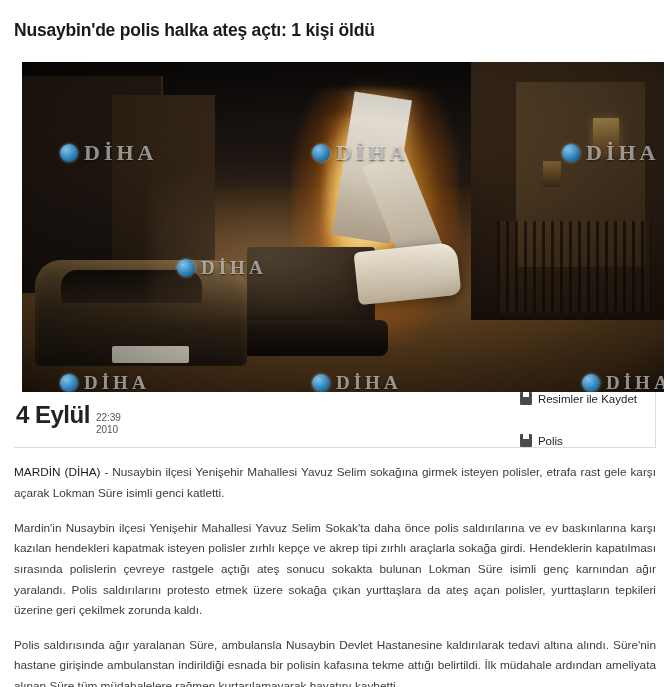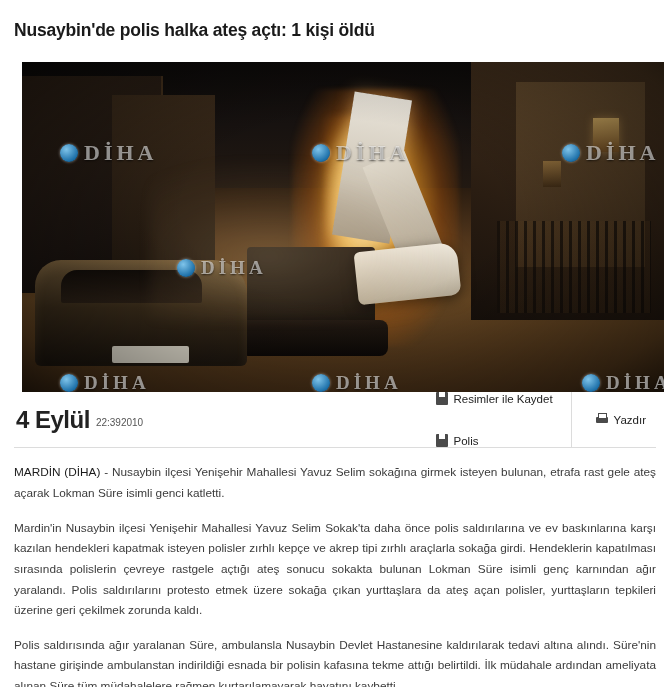--- a/index.html
+++ b/index.html
@@ -183,21 +183,21 @@
     flex: 1;
   }
   .date-day {
     font-size: 24px;
     font-weight: bold;
     color: #222;
     letter-spacing: -0.5px;
   }
   .date-time {
     display: flex;
-    flex-direction: row;
+    flex-direction: column;
     font-size: 10px;
     color: #555;
     line-height: 1.25;
     position: relative;
     top: -2px;
   }
   .action-col {
     display: flex;
     flex-direction: column;
     gap: 6px;
@@ -335,27 +335,21 @@
     <div class="action-col">
       <div class="action">
         <span class="ico ico-disk"></span>
         <span>Resimler ile Kaydet</span>
       </div>
       <div class="action">
         <span class="ico ico-disk"></span>
         <span>Polis</span>
       </div>
     </div>
-    <div class="action-col last">
-      <div class="action">
-        <span class="ico ico-print"></span>
-        <span>Yazdır</span>
-      </div>
-    </div>
   </div>
 
   <div class="body">
-    <p><span class="lead-loc">MARDİN (DİHA)</span><span> - Nusaybin ilçesi Yenişehir Mahallesi Yavuz Selim sokağına girmek isteyen bulunan, etrafa rast gele ateş açarak Lokman Süre isimli genci katletti.</span></p>
+    <p><span class="lead-loc">MARDİN (DİHA)</span><span> - Nusaybin ilçesi Yenişehir Mahallesi Yavuz Selim sokağına girmek isteyen polisler, etrafa rast gele karşı açarak Lokman Süre isimli genci katletti.</span></p>
     <p>Mardin'in Nusaybin ilçesi Yenişehir Mahallesi Yavuz Selim Sokak'ta daha önce polis saldırılarına ve ev baskınlarına karşı kazılan hendekleri kapatmak isteyen polisler zırhlı kepçe ve akrep tipi zırhlı araçlarla sokağa girdi. Hendeklerin kapatılması sırasında polislerin çevreye rastgele açtığı ateş sonucu sokakta bulunan Lokman Süre isimli genç karnından ağır yaralandı. Polis saldırılarını protesto etmek üzere sokağa çıkan yurttaşlara da ateş açan polisler, yurttaşların tepkileri üzerine geri çekilmek zorunda kaldı.</p>
     <p>Polis saldırısında ağır yaralanan Süre, ambulansla Nusaybin Devlet Hastanesine kaldırılarak tedavi altına alındı. Süre'nin hastane girişinde ambulanstan indirildiği esnada bir polisin kafasına tekme attığı belirtildi. İlk müdahale ardından ameliyata alınan Süre tüm müdahalelere rağmen kurtarılamayarak hayatını kaybetti.</p>
   </div>
 
 </div>
 
 </body></html>

